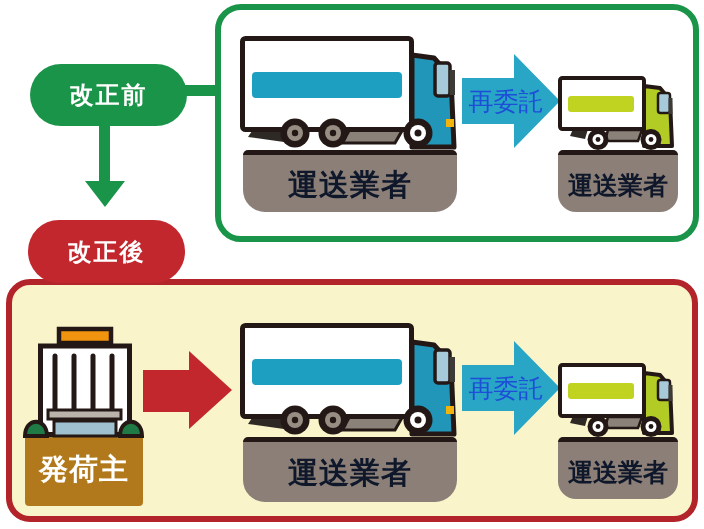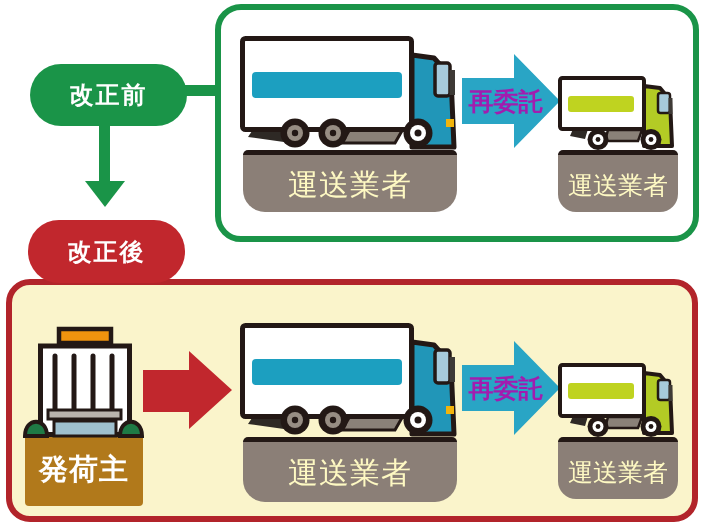--- a/index.html
+++ b/index.html
@@ -8,30 +8,30 @@
   .abs{position:absolute;}
   .panel{box-sizing:border-box;background:#ffffff;}
   #green-panel{left:215px;top:4px;width:484px;height:238px;border:6px solid #1A9448;border-radius:26px;}
   #red-panel{left:6px;top:279px;width:692px;height:243px;border:6px solid #B2242A;border-radius:24px;background:#FAF4CB;}
   .pill{display:flex;align-items:center;justify-content:center;color:#ffffff;font-weight:bold;font-size:24px;letter-spacing:2px;border-radius:31px;z-index:3;}
   #before-pill{left:30px;top:64px;width:157px;height:62px;background:#1A9448;}
   #after-pill{left:28px;top:220px;width:157px;height:63px;background:#C1272D;}
   #pill-connector{left:182px;top:85px;width:38px;height:11px;background:#1A9448;}
   #down-stem{left:99px;top:125px;width:11px;height:58px;background:#1A9448;}
   #down-head{left:85px;top:181px;width:0;height:0;border-left:20px solid transparent;border-right:20px solid transparent;border-top:26px solid #1A9448;}
-  .ground-platform{box-sizing:border-box;display:flex;align-items:center;justify-content:center;color:#fef9c3;font-weight:normal;background:#8B7F77;border-top:5px solid #231815;border-radius:5px 5px 22px 22px;padding-top:3px;}
+  .ground-platform{box-sizing:border-box;display:flex;align-items:center;justify-content:center;color:#0f172a;font-weight:bold;background:#8B7F77;border-top:5px solid #231815;border-radius:5px 5px 22px 22px;padding-top:3px;}
   .plat-big{width:214px;height:62px;font-size:30px;letter-spacing:1px;}
   .plat-small{width:120px;height:62px;font-size:25px;border-radius:5px 5px 18px 18px;}
   #plat-top-big{left:243px;top:150px;}
   #plat-top-small{left:558px;top:150px;}
   #plat-bot-big{left:243px;top:437px;height:65px;}
   #plat-bot-small{left:558px;top:437px;}
   #gold-platform{left:25px;top:434px;width:118px;height:72px;background:#B1791B;border-radius:4px;display:flex;align-items:center;justify-content:center;color:#fff;font-weight:bold;font-size:29px;letter-spacing:1px;}
   .arrow-wrap{position:absolute;}
-  .arrow-label{position:absolute;color:#a21caf;font-weight:bold;display:flex;align-items:center;justify-content:center;}
+  .arrow-label{position:absolute;color:#1d4ed8;font-weight:normal;display:flex;align-items:center;justify-content:center;}
   #truck-big-top{left:240px;top:36px;}
   #truck-big-bot{left:240px;top:323px;}
   #truck-small-top{left:558px;top:76px;}
   #truck-small-bot{left:558px;top:363px;}
   #building{left:20px;top:325px;z-index:2;}
   svg{display:block;}
 </style>
 </head>
 <body>
 

